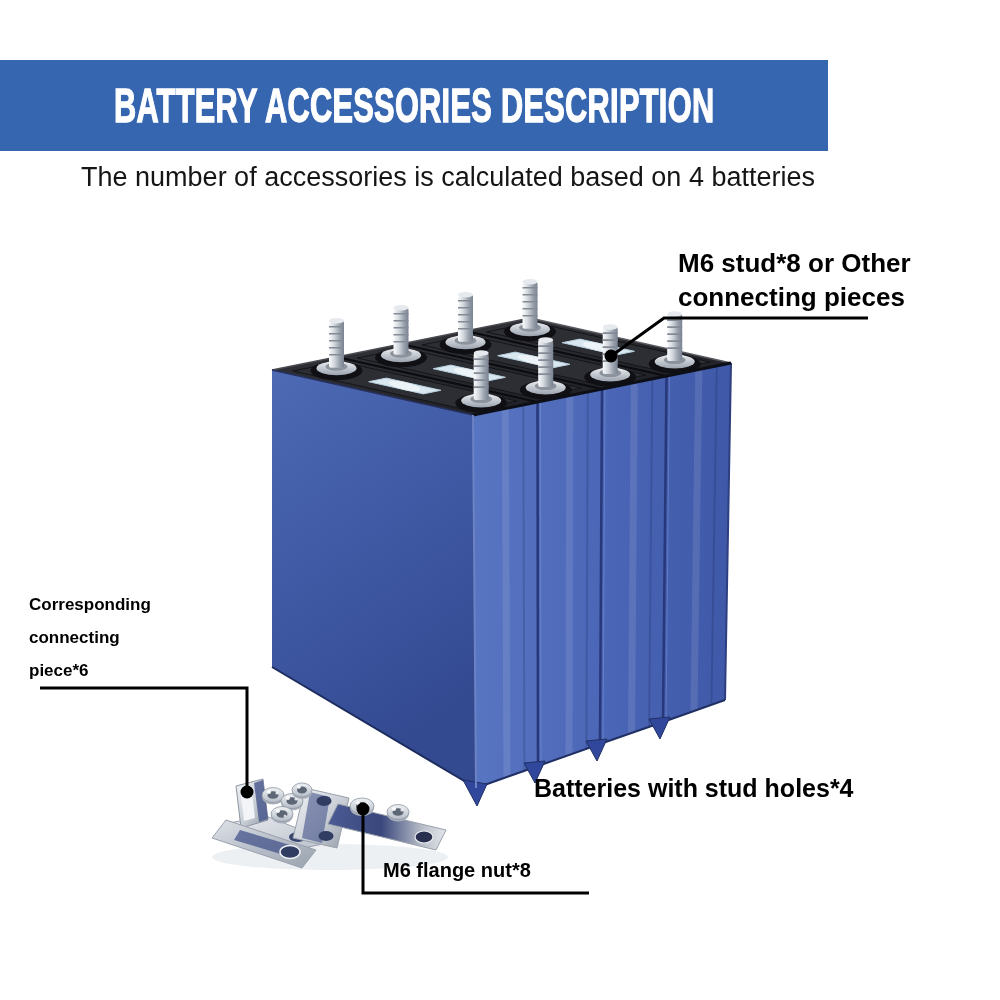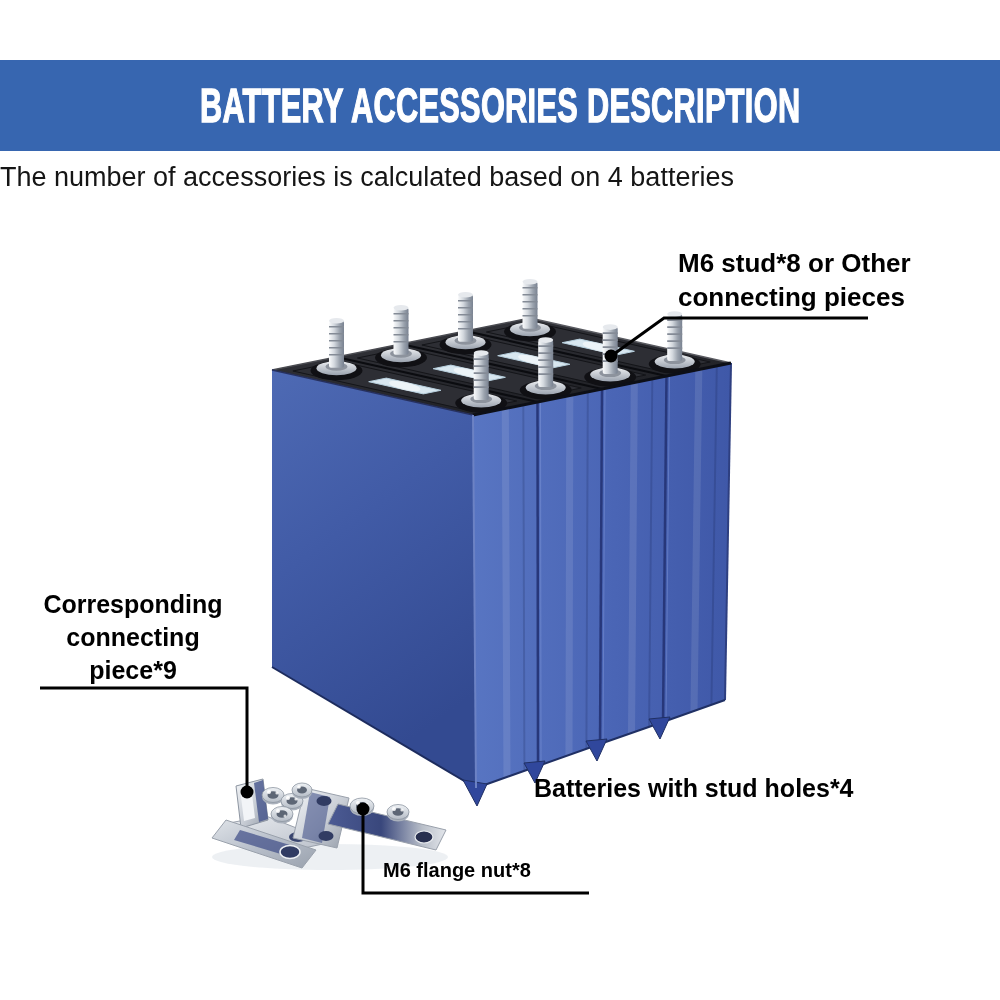--- a/index.html
+++ b/index.html
@@ -2,43 +2,43 @@
 <html style="--banner-blue: #3766b0; --title-white: #ffffff; --subtitle-black: #151515; --label-black: #000000; --battery-side-blue: #44619f; --battery-panel-blue: #4a65b5; --battery-top-dark: #232429; --metal-silver: #d5d8dd; --callout-line-black: #000000;"><head>
 <meta charset="utf-8">
 <style>
   html, body { margin: 0; padding: 0; background: #ffffff; }
   .page {
     position: relative; width: 1000px; height: 1000px;
     background: #ffffff; overflow: hidden;
     font-family: "Liberation Sans", "DejaVu Sans", sans-serif;
   }
   .banner {
-    position: absolute; left: 0; top: 60px; width: 1000px; height: 91px;
+    position: absolute; left: 0; top: 60px; width: 828px; height: 91px;
     background: var(--banner-blue, #3766b0);
     display: flex; align-items: center; justify-content: center;
   }
   .banner-title {
     color: var(--title-white, #ffffff);
     font-size: 48px; font-weight: 700; white-space: nowrap;
     letter-spacing: 0.5px;
     transform: scaleX(0.64); transform-origin: 50% 50%;
     -webkit-text-stroke: 1.4px var(--title-white, #ffffff);
   }
   .subtitle {
     position: absolute; left: 0; top: 162px; width: 896px;
-    text-align: left; color: var(--subtitle-black, #151515);
+    text-align: center; color: var(--subtitle-black, #151515);
     font-size: 27px; font-weight: 400; letter-spacing: 0px;
   }
   .scene { position: absolute; left: 0; top: 0; width: 1000px; height: 1000px; }
   .callout-label {
     position: absolute; color: var(--label-black, #000000);
     font-weight: 700; white-space: nowrap;
   }
   .stud-label { left: 678px; top: 246px; font-size: 26px; line-height: 34px; text-align: left; }
-  .connecting-label { left: 29px; top: 588px; width: 208px; font-size: 25px; line-height: 33px; text-align: center; }
+  .connecting-label { left: 29px; top: 588px; width: 208px; font-size: 17px; line-height: 33px; text-align: left; }
   .batteries-label { left: 502px; top: 774px; font-size: 25px; margin-left: 32px; }
   .flange-label { left: 383px; top: 859px; font-size: 20px; }
 </style>
 </head>
 <body>
 
 <div class="page">
 
   <div class="banner">
     <span class="banner-title">BATTERY ACCESSORIES DESCRIPTION</span>
@@ -335,20 +335,20 @@
   </svg>
 
   <div class="callout-label stud-label">
     <div>M6 stud*8 or Other</div>
     <div>connecting pieces</div>
   </div>
 
   <div class="callout-label connecting-label">
     <div>Corresponding</div>
     <div>connecting</div>
-    <div>piece*9</div>
+    <div>piece*6</div>
   </div>
 
   <div class="callout-label batteries-label">Batteries with stud holes*4</div>
 
   <div class="callout-label flange-label">M6 flange nut*8</div>
 
 </div>
 
 </body></html>

